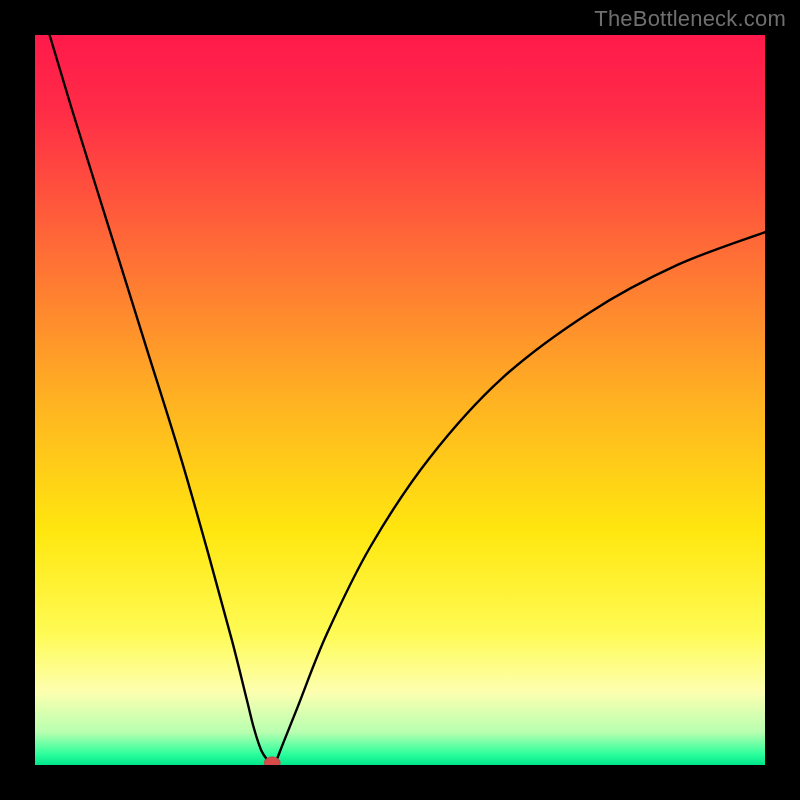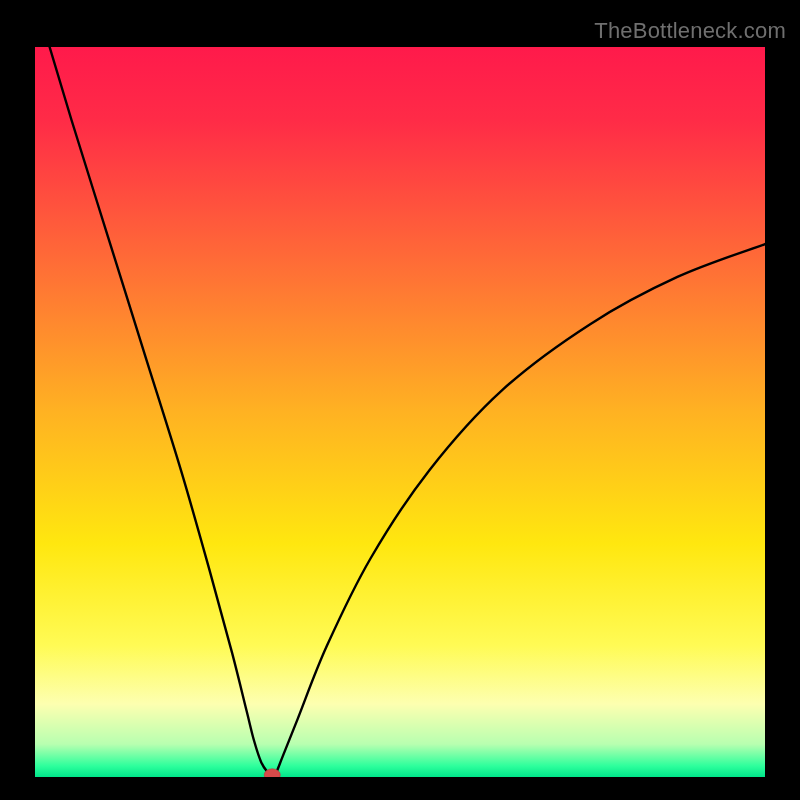--- a/index.html
+++ b/index.html
@@ -11,21 +11,20 @@
     overflow: hidden;
     font-family: Arial, Helvetica, sans-serif;
   }
   .frame {
     position: absolute;
     left: 0;
     top: 0;
     width: 800px;
     height: 692px;
     background: #000;
-    margin-top: 12px;
   }
   .plot-area {
     position: absolute;
     left: 35px;
     top: 35px;
     width: 730px;
     height: 730px;
     overflow: hidden;
   }
   .watermark {

